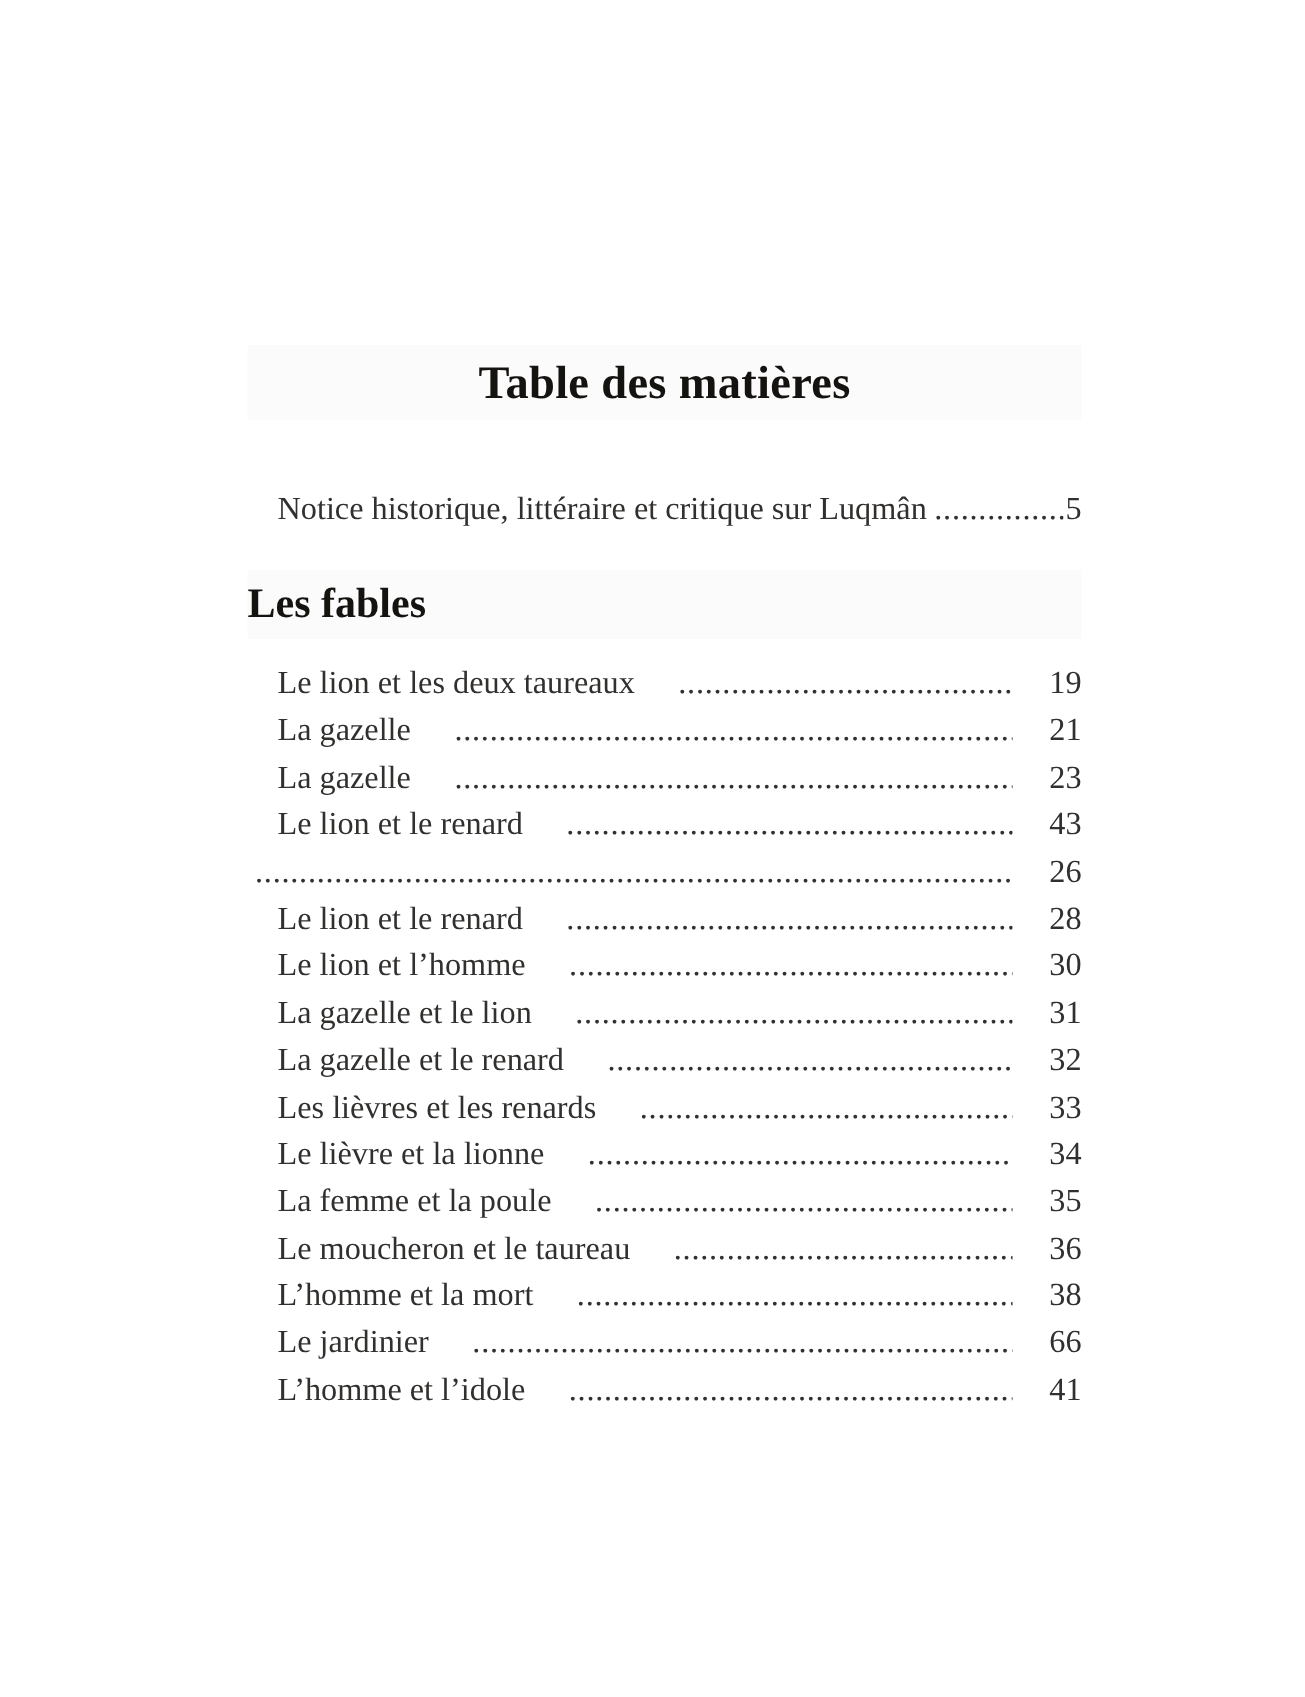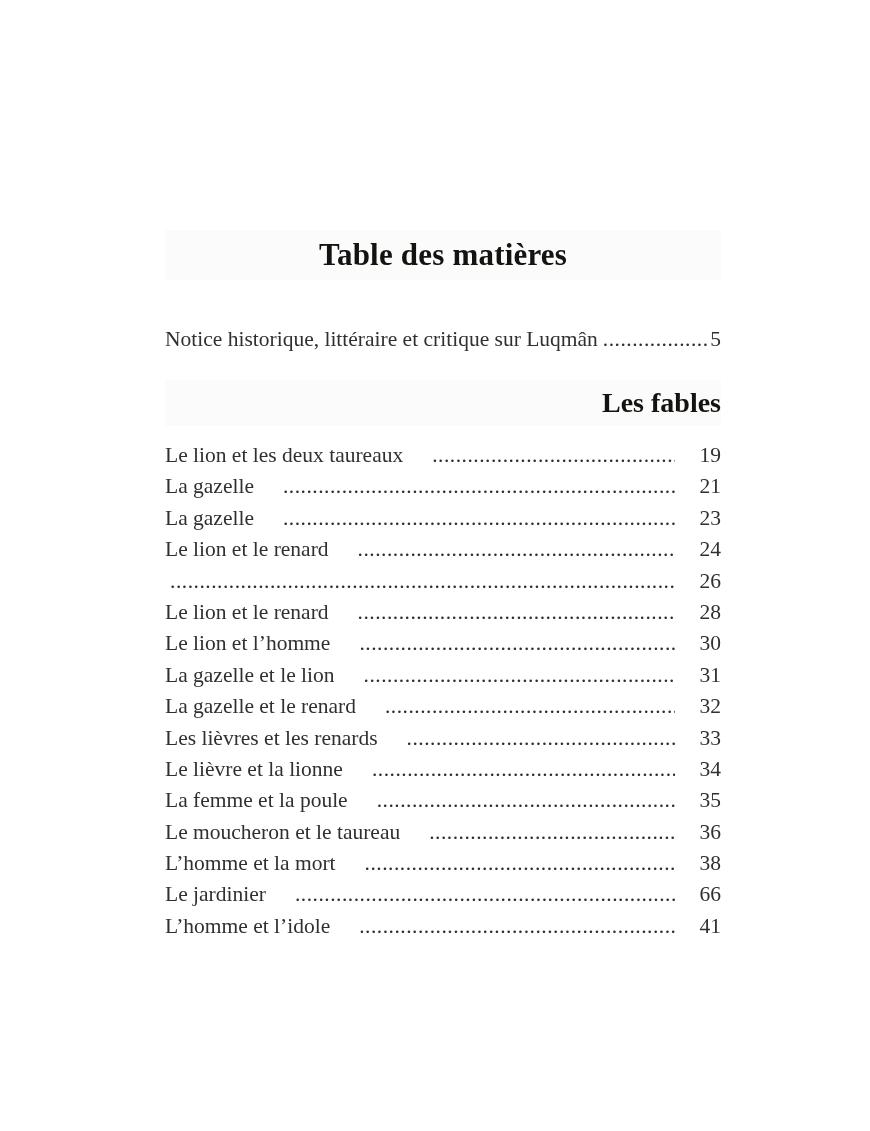--- a/index.html
+++ b/index.html
@@ -39,21 +39,21 @@
     margin-top: 44px;
     display: flex;
     align-items: baseline;
     font-size: 21.5px;
     line-height: 30px;
     color: #32302e;
   }
   .section-band {
     margin-top: 26px;
     background: #fcfbfc;
-    text-align: right;
+    text-align: left;
     padding: 4px 0;
   }
   .section-heading {
     font-size: 28px;
     font-weight: bold;
     line-height: 38px;
     color: #15130f;
   }
   .toc-list {
     margin-top: 14px;
@@ -63,20 +63,21 @@
     align-items: baseline;
     font-size: 21.5px;
     height: 31.4px;
     line-height: 31.4px;
     color: #32302e;
     gap: 24px;
   }
   .toc-label {
     flex: none;
     white-space: nowrap;
+    margin-left: 20px;
   }
   .toc-dots {
     flex: 1 1 auto;
     overflow: hidden;
     white-space: nowrap;
     margin-left: 5px;
     margin-right: 1px;
     letter-spacing: 0.5px;
   }
   .toc-page {
@@ -119,21 +120,21 @@
 
   <div class="toc-row">
     <span class="toc-label">La gazelle</span>
     <span class="toc-dots">............................................................................................................................................................................................................................</span>
     <span class="toc-page">23</span>
   </div>
 
   <div class="toc-row">
     <span class="toc-label">Le lion et le renard</span>
     <span class="toc-dots">............................................................................................................................................................................................................................</span>
-    <span class="toc-page">24</span>
+    <span class="toc-page">43</span>
   </div>
 
   <div class="toc-row">
     <span class="toc-dots">............................................................................................................................................................................................................................</span>
     <span class="toc-page">26</span>
   </div>
 
   <div class="toc-row">
     <span class="toc-label">Le lion et le renard</span>
     <span class="toc-dots">............................................................................................................................................................................................................................</span>

